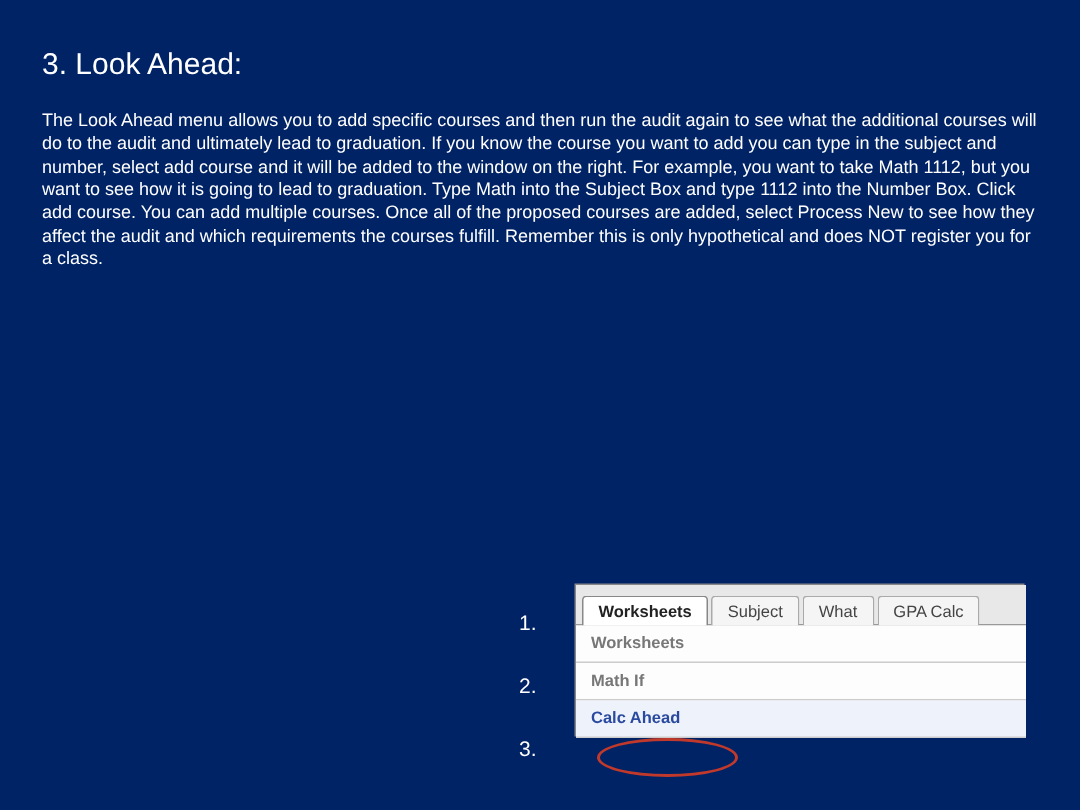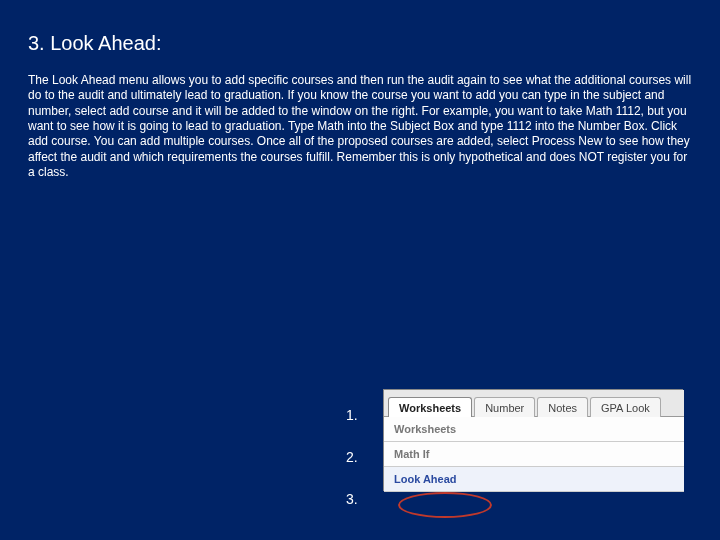--- a/index.html
+++ b/index.html
@@ -116,24 +116,24 @@
 
   <div class="numbered">
     <div>1.</div>
     <div>2.</div>
     <div>3.</div>
   </div>
 
   <div class="inset">
     <div class="tabs-row">
       <div class="tab active">Worksheets</div>
-      <div class="tab">Number</div>
-      <div class="tab">Notes</div>
-      <div class="tab">GPA Look</div>
+      <div class="tab">Subject</div>
+      <div class="tab">What</div>
+      <div class="tab">GPA Calc</div>
     </div>
     <div class="menu-item">Worksheets</div>
     <div class="menu-item">Math If</div>
-    <div class="menu-item active">Look Ahead</div>
+    <div class="menu-item active">Calc Ahead</div>
   </div>
 
   <div class="oval"></div>
 
 </div>
 
 </body></html>

